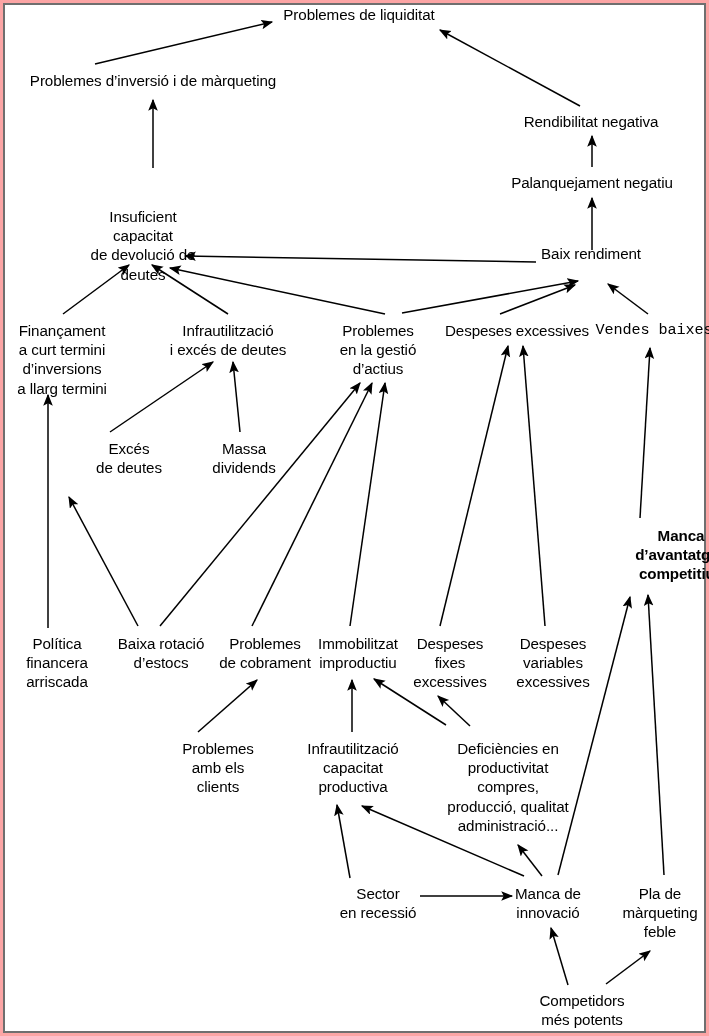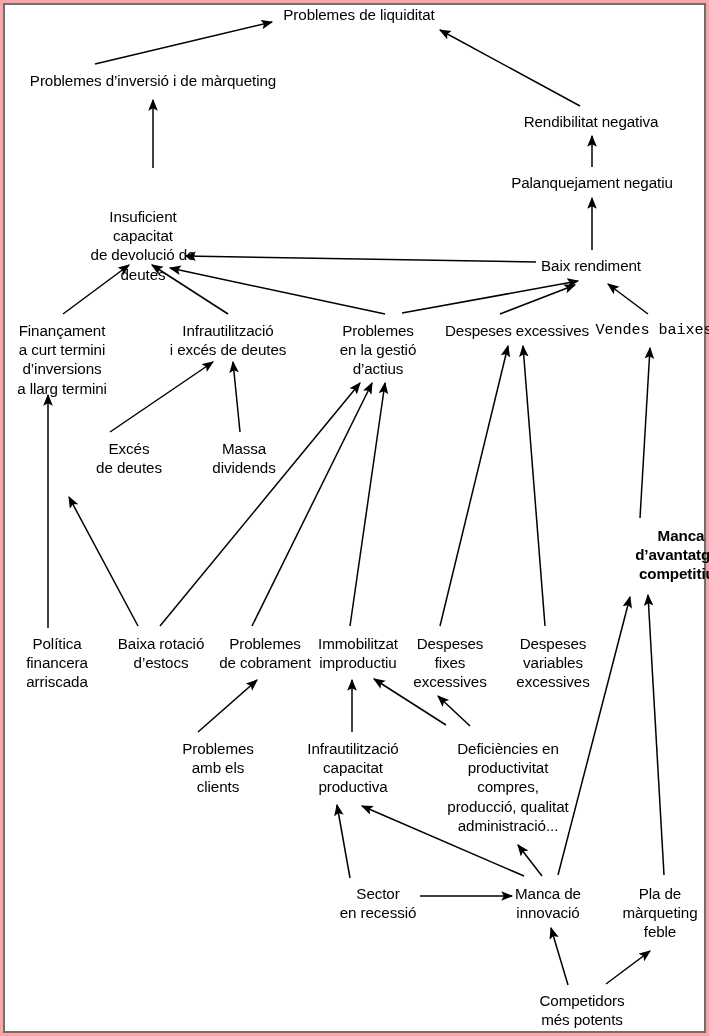--- a/index.html
+++ b/index.html
@@ -82,21 +82,21 @@
 
   <div id="node-layer">
       <div class="node" style="left: 359px; top: 5px;">Problemes de liquiditat</div>
       <div class="node" style="left: 153px; top: 71px;">Problemes d’inversió i de màrqueting</div>
       <div class="node" style="left: 591px; top: 112px;">Rendibilitat negativa</div>
       <div class="node" style="left: 592px; top: 173px;">Palanquejament negatiu</div>
       <div class="node" style="left: 143px; top: 163px; margin-top: 44px;">Insuficient
 capacitat
 de devolució de
 deutes</div>
-      <div class="node" style="left: 591px; top: 256px;">Baix rendiment</div>
+      <div class="node" style="left: 591px; top: 244px;">Baix rendiment</div>
       <div class="node" style="left: 62px; top: 321px; text-align: center;">Finançament
 a curt termini
 d’inversions
 a llarg termini</div>
       <div class="node" style="left: 228px; top: 321px;">Infrautilització
 i excés de deutes</div>
       <div class="node" style="left: 378px; top: 321px;">Problemes
 en la gestió
 d’actius</div>
       <div class="node" style="left: 517px; top: 321px;">Despeses excessives</div>

